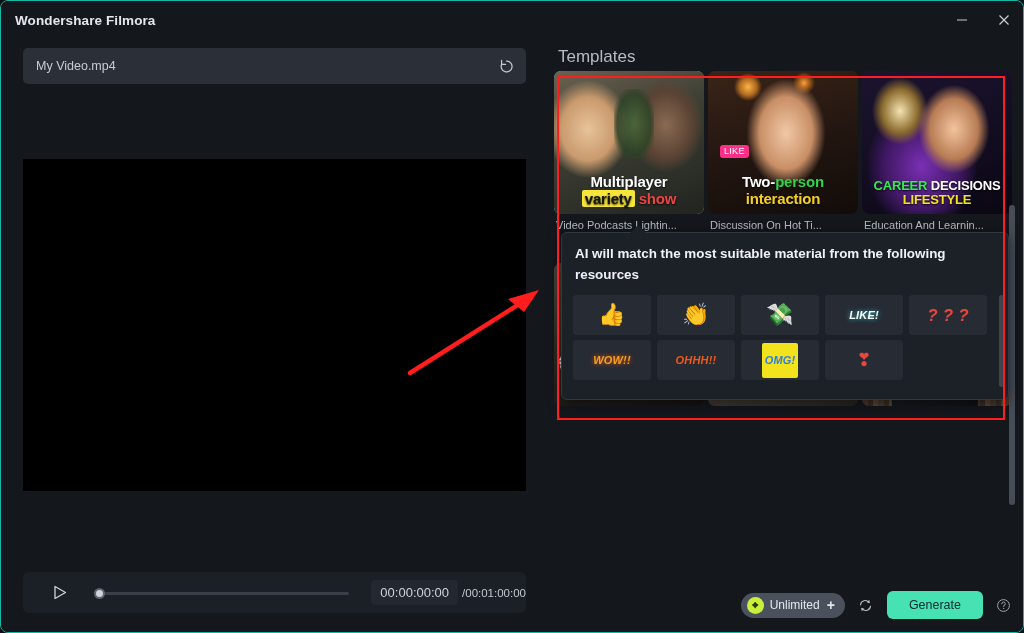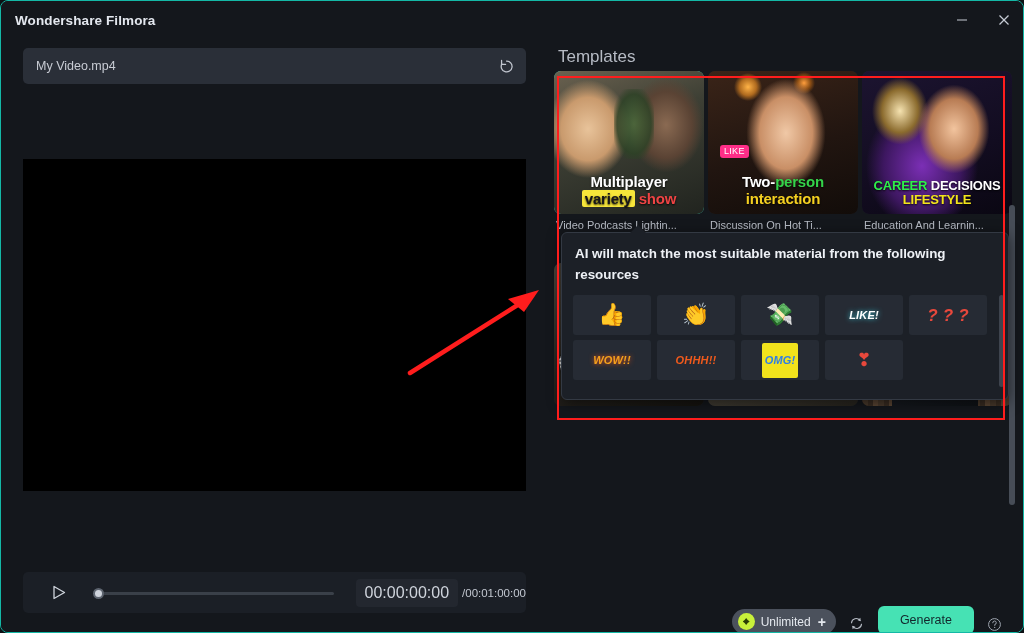--- a/index.html
+++ b/index.html
@@ -76,21 +76,21 @@
     position: absolute; left: 6px; right: 0; height: 3px; top: 7px;
     background: #3a4049; border-radius: 2px;
   }
   .scrub-handle {
     position: absolute; left: 0; top: 3px; width: 11px; height: 11px;
     border-radius: 50%; background: #cfd4dc; border: 2px solid #5d646f;
     cursor: grab;
   }
   .time-current {
     margin-left: 22px; background: #23272f; border-radius: 4px;
-    padding: 5px 9px; color: #cfd4dc; font-size: 16px;
+    padding: 5px 9px; color: #cfd4dc; font-size: 13px;
     font-family: "Liberation Sans", sans-serif;
   }
   .time-total {
     margin-left: 4px; color: #c3c8d1; font-size: 11.5px;
   }
 
   
   .right-panel {
     position: absolute; left: 548px; top: 38px; width: 476px; height: 595px;
     background: #14171c;
@@ -248,22 +248,22 @@
     background: transparent;
   }
   .panel-scroll-thumb {
     position: absolute; right: 5px; top: 130px; width: 6px; height: 300px;
     background: #474d57; border-radius: 3px; cursor: pointer;
   }
 
   
   .action-bar {
     position: absolute; left: 0; bottom: 0; width: 476px; height: 58px;
-    display: flex; align-items: flex-end; justify-content: flex-end;
-    padding-right: 21px; gap: 10px;
+    display: flex; align-items: center; justify-content: flex-end;
+    padding-right: 12px; gap: 10px;
   }
   .unlimited-pill {
     display: flex; align-items: center; gap: 6px;
     background: #4b515c; border-radius: 14px;
     padding: 4px 10px 4px 6px; cursor: pointer;
   }
   .diamond {
     width: 17px; height: 17px; border-radius: 50%;
     background: #c8f03a; display: flex; align-items: center; justify-content: center;
   }

